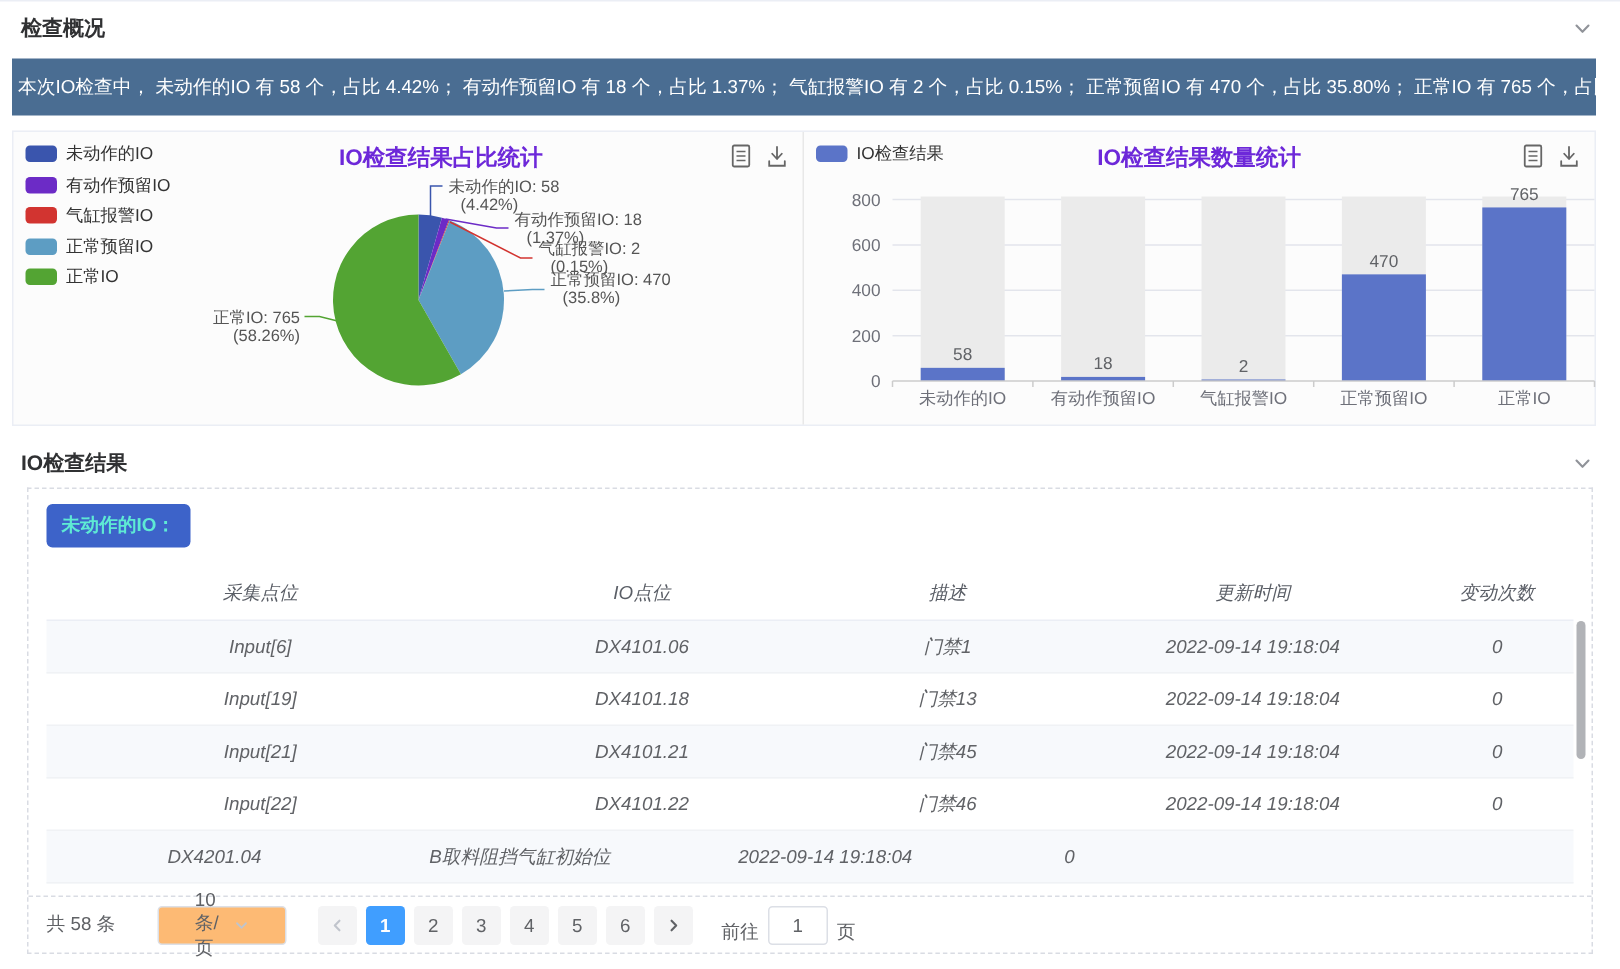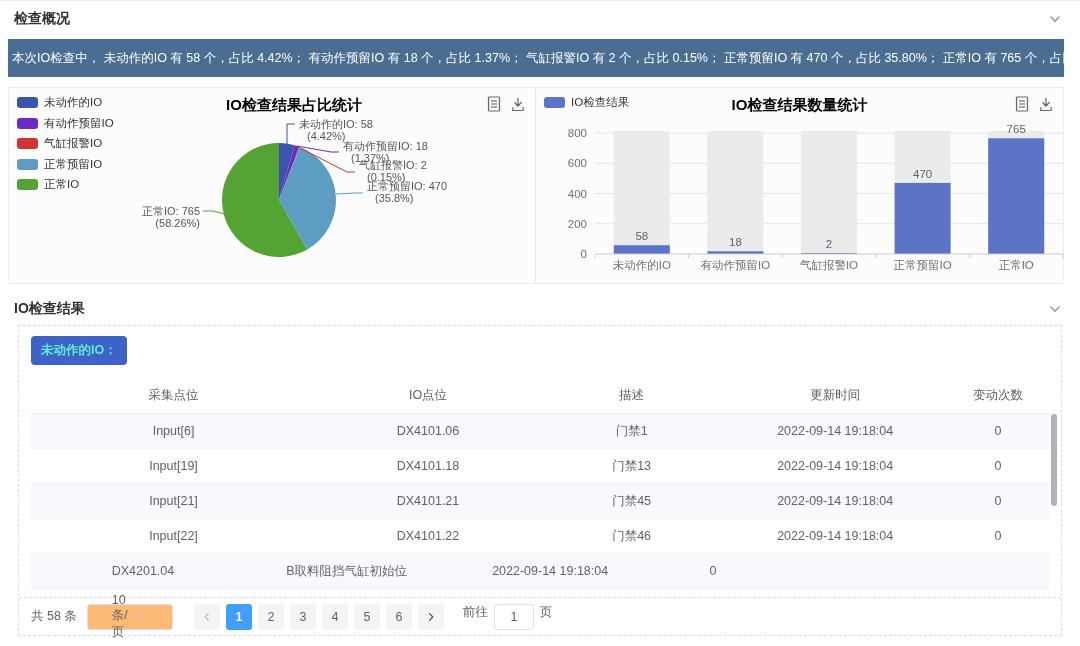--- a/index.html
+++ b/index.html
@@ -14,56 +14,56 @@
 
   .banner { margin: 4px 16px 0 8px; height: 38px; display: flex; align-items: center;
     background: var(--banner, #4a6d92); color: #fff; font-size: 12.5px;
     padding: 0 4px; white-space: nowrap; overflow: hidden; }
 
   .charts { margin: 10px 16px 0 8px; height: 197px; border: 1px solid #ebeef5;
     display: flex; background: #fcfcfc; }
   .chart-half { position: relative; width: 528px; height: 195px; }
   .chart-half:first-child { border-right: 1px solid #e8e8e8; }
   .chart-title { position: absolute; top: 8px; left: 0; right: 0; text-align: center;
-    font-size: 15px; font-weight: bold; color: #000000; }
+    font-size: 15px; font-weight: bold; color: #6d28d9; }
   .chart-title.nudge { transform: translateX(22px); }
   .toolbox { position: absolute; top: 8px; right: 10px; display: flex; gap: 10px; line-height: 0; }
   .toolbox span { cursor: pointer; }
   .legend { position: absolute; top: 7px; left: 8px; display: flex; flex-direction: column; gap: 5.5px; z-index: 2; }
   .legend-item { display: flex; align-items: center; gap: 6px; cursor: pointer; }
   .legend-swatch { width: 21px; height: 11px; border-radius: 3px; display: inline-block; }
   .legend-label { font-size: 11.5px; color: #333; }
   svg.canvas { position: absolute; left: 0; top: 0; }
 
   .panel { margin: 0 18px; border: 1px dashed #d9dce3; padding: 10px 12px 0 12px; position: relative; }
   .badge { display: inline-block; background: var(--badge, #3d63c9); color: #5eead4; border: none;
     font-weight: bold; font-size: 12.5px; padding: 6px 10px; border-radius: 4px; cursor: pointer;
     font-family: inherit; }
 
-  .table { margin-top: 13px; font-size: 12.5px; color: #606266; }
+  .table { margin-top: 13px; font-size: 12.5px; color: #606266; font-style: italic; }
   .tr { display: flex; align-items: center; }
   .thead .tr { height: 36px; border-bottom: 1px solid #ebeef5; color: #5a5e66; }
   .tbody .tr { height: 35px; border-bottom: 1px solid #f0f2f5; }
   .tbody .tr:nth-child(odd) { background: #f7f9fc; }
   .td, .th { text-align: center; overflow: hidden; white-space: nowrap; }
   .c0 { width: 28%; } .c1 { width: 22%; } .c2 { width: 18%; } .c3 { width: 22%; } .c4 { width: 10%; }
   .scrollthumb { position: absolute; right: 4px; top: 88px; width: 6px; height: 92px;
     background: #9da0a5; border-radius: 3px; opacity: .8; cursor: grab; }
 
   .pager { display: flex; align-items: center; border-top: 1px dashed #d9dce3;
     margin: 8px -12px 0; padding: 6px 12px; height: 38px; font-size: 12.5px; color: #606266; }
-  .pager .total { margin-right: 10px; }
+  .pager .total { margin-right: 28px; }
   .size-select { width: 86px; height: 26px; border: 1px solid #dcdfe6; border-radius: 3px;
     display: flex; align-items: center; justify-content: space-between; padding: 0 24px;
     color: #606266; cursor: pointer; background: #fdba74; margin-right: 18px; }
   .pbtn { min-width: 26px; height: 26px; margin: 0 3px; border: none; border-radius: 3px;
     background: #f4f4f5; color: #606266; font-size: 12.5px; cursor: pointer;
     display: inline-flex; align-items: center; justify-content: center; font-family: inherit; }
   .pbtn.active { background: var(--accent, #409eff); color: #fff; font-weight: bold; }
-  .goto { display: flex; align-items: flex-start; gap: 6px; margin-left: 16px; }
+  .goto { display: flex; align-items: flex-end; gap: 6px; margin-left: 16px; }
   .goto input { width: 40px; height: 26px; border: 1px solid #dcdfe6; border-radius: 3px;
     text-align: center; font-size: 12.5px; color: #606266; font-family: inherit; }
 </style>
 </head>
 <body>
 
 <div class="section-header">
   <span class="title">检查概况</span>
   <span class="chev">
     <svg width="14" height="14" viewBox="0 0 14 14">

